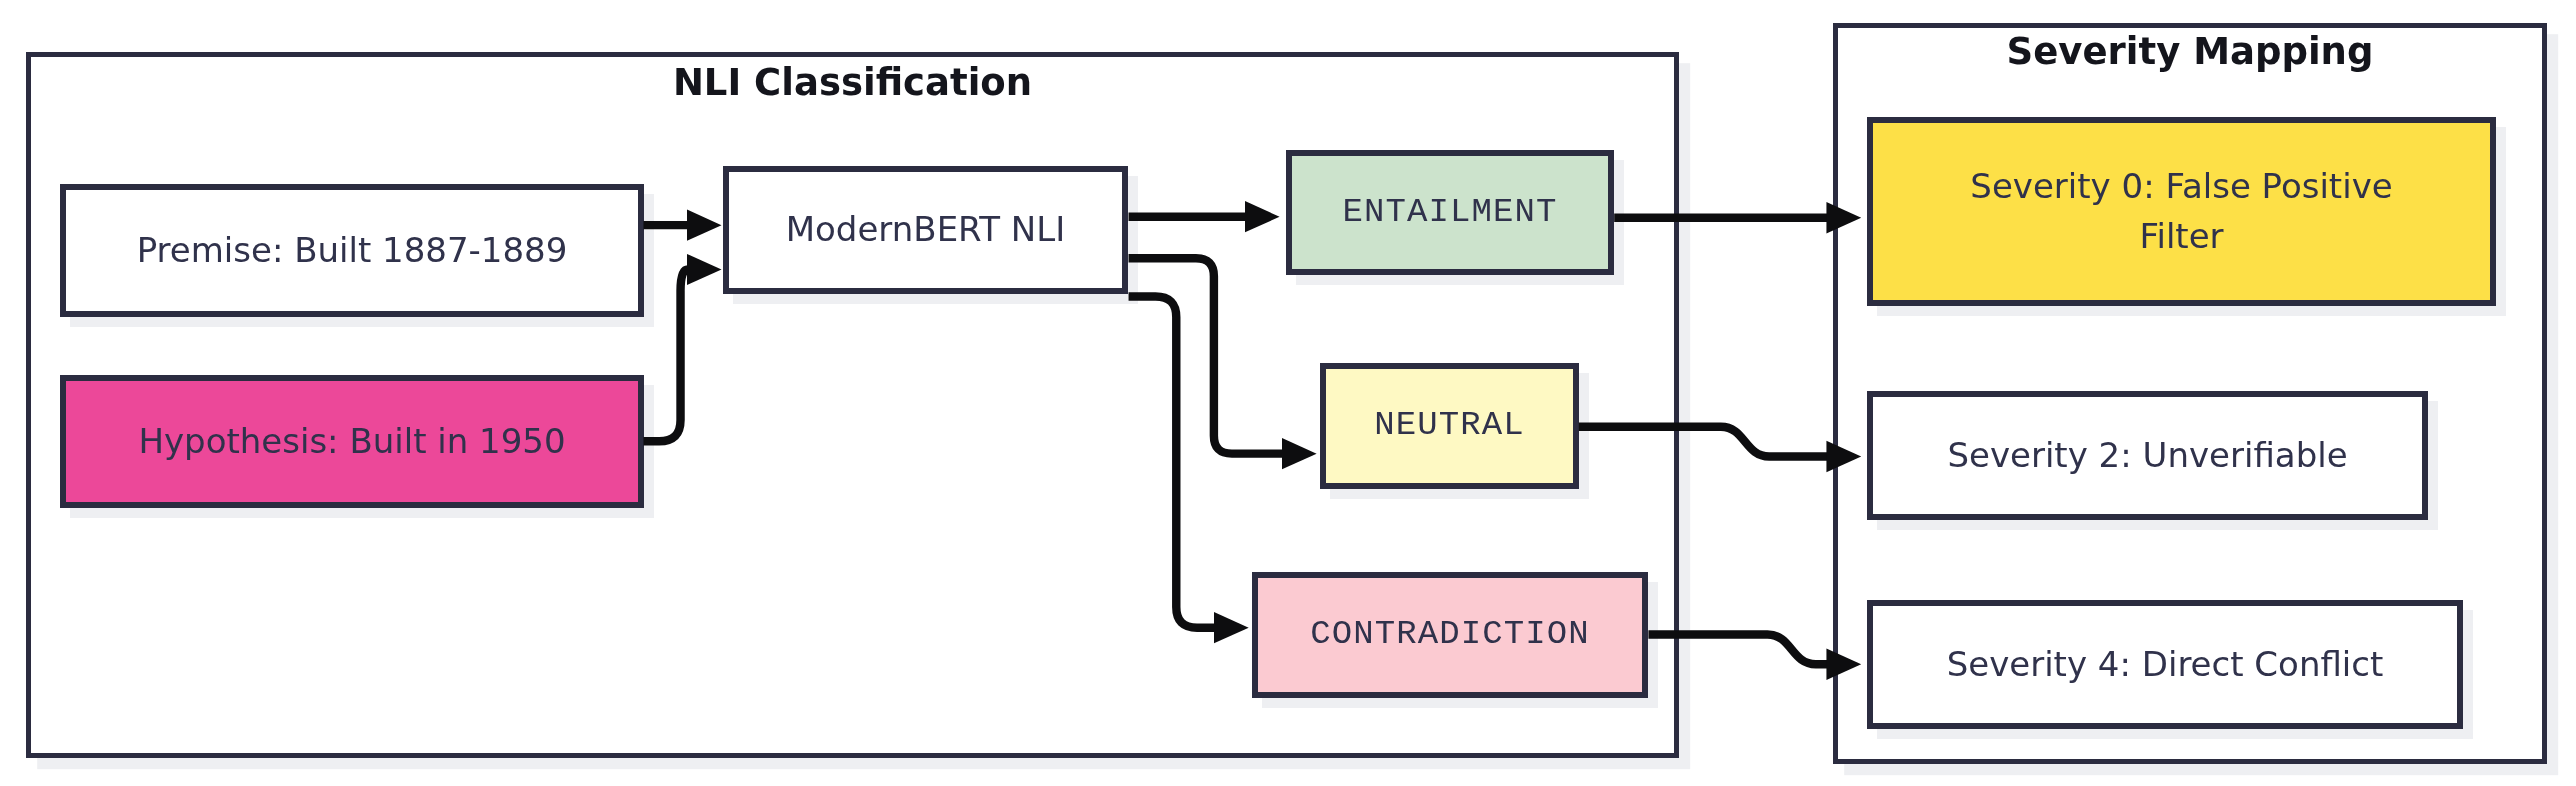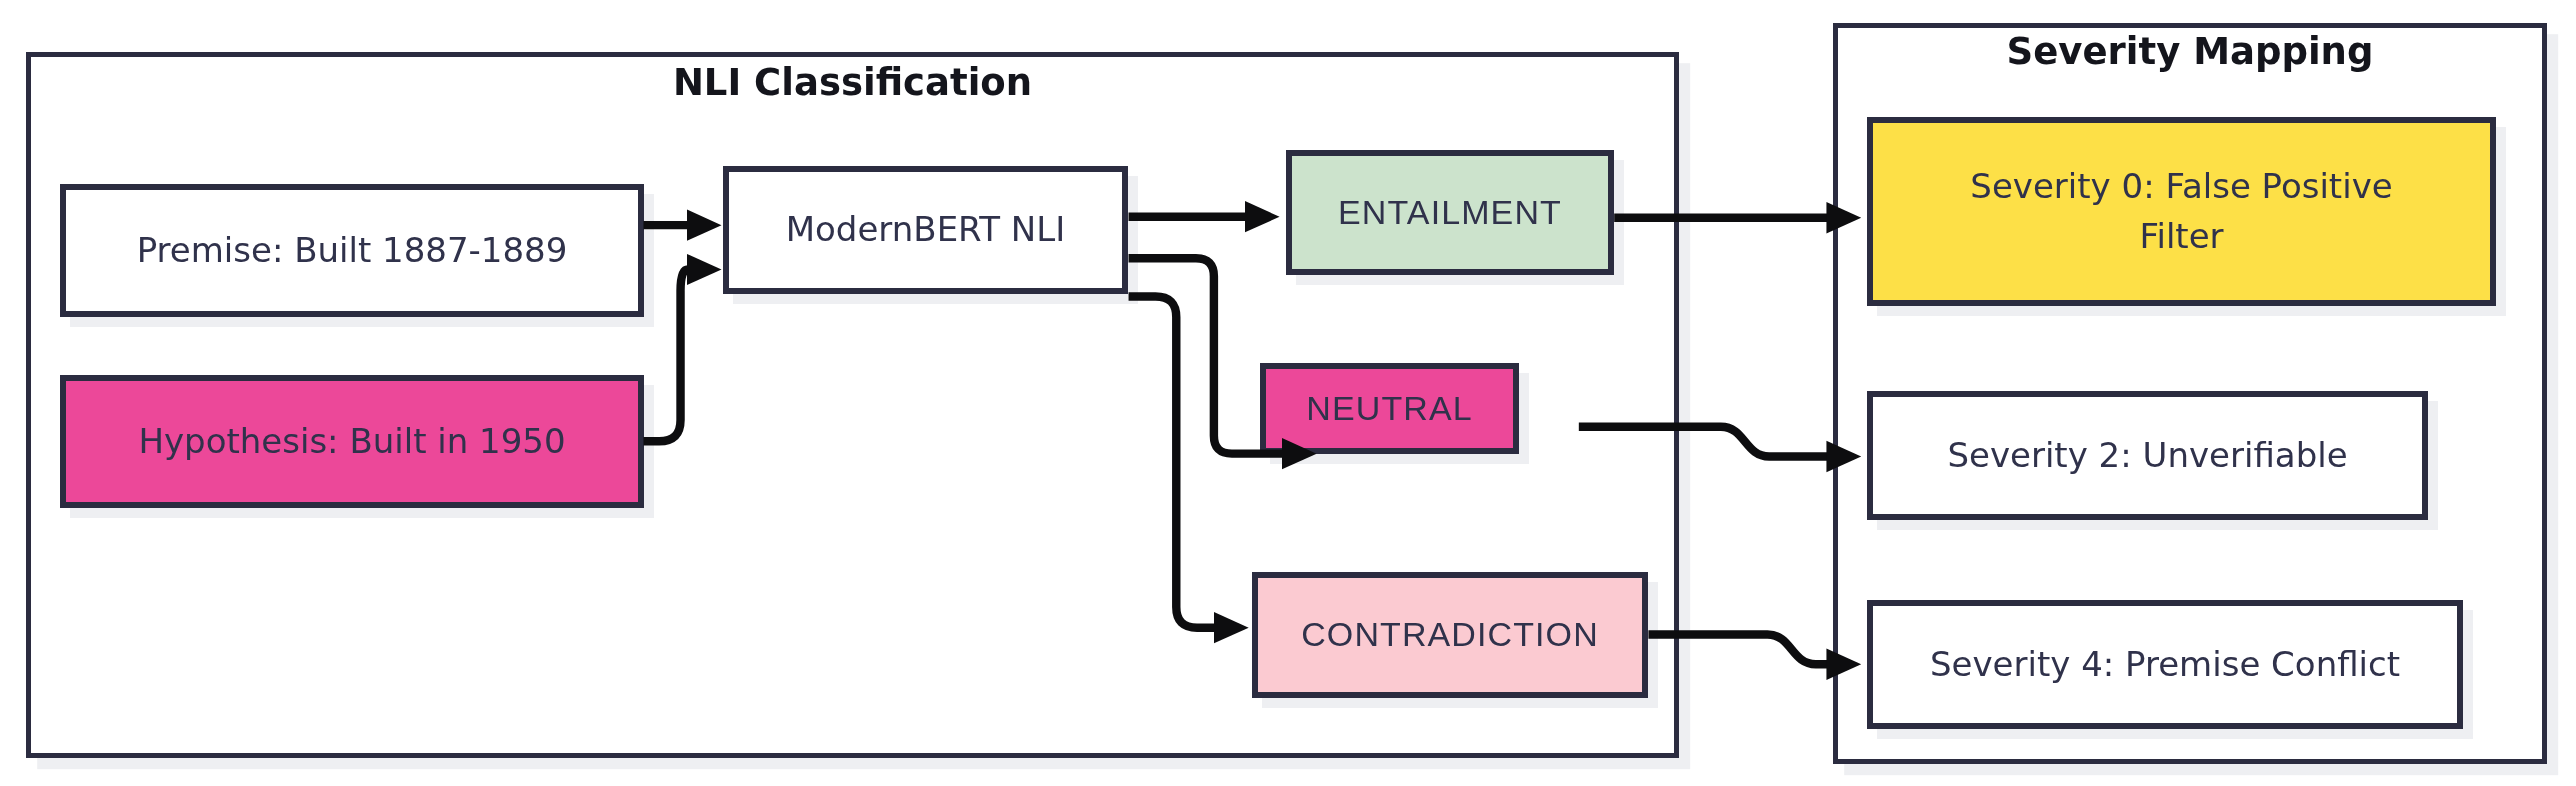--- a/index.html
+++ b/index.html
@@ -45,21 +45,21 @@
     text-align: center;
   }
   .node .label {
     font-size: 34px;
     font-weight: 500;
     color: #30324b;
     line-height: 1.45;
     white-space: nowrap;
   }
   .node .label.mono {
-    font-family: Liberation Sans, sans-serif;
+    font-family: Liberation Mono, monospace;
     letter-spacing: 1.1px;
   }
   #edge-layer {
     position: absolute;
     left: 0;
     top: 0;
     width: 2576px;
     height: 786px;
     z-index: 10;
     pointer-events: none;
@@ -90,39 +90,39 @@
   </div>
 
   <div class="node" style="left: 723px; top: 166px; width: 405px; height: 128px; background-color: rgb(255, 255, 255);">
     <span class="label">ModernBERT NLI</span>
   </div>
 
   <div class="node" style="left: 1286px; top: 150px; width: 328px; height: 125px; background-color: rgb(204, 227, 204);">
     <span class="label mono">ENTAILMENT</span>
   </div>
 
-  <div class="node" style="left: 1260px; top: 363px; width: 259px; height: 91px; background-color: #ec4899;">
+  <div class="node" style="left: 1320px; top: 363px; width: 259px; height: 126px; background-color: #fef9c3;">
     <span class="label mono">NEUTRAL</span>
   </div>
 
   <div class="node" style="left: 1252px; top: 572px; width: 396px; height: 126px; background-color: rgb(251, 202, 209); justify-content: center;">
     <span class="label mono">CONTRADICTION</span>
   </div>
 
   <div class="node" style="left: 1867px; top: 117px; width: 629px; height: 189px; background-color: #fde047;">
     <span class="label">Severity 0: False Positive</span>
     <span class="label">Filter</span>
   </div>
 
   <div class="node" style="left: 1867px; top: 391px; width: 561px; height: 129px; background-color: rgb(255, 255, 255);">
     <span class="label">Severity 2: Unverifiable</span>
   </div>
 
   <div class="node" style="left: 1867px; top: 600px; width: 596px; height: 129px; background-color: rgb(255, 255, 255);">
-    <span class="label">Severity 4: Premise Conflict</span>
+    <span class="label">Severity 4: Direct Conflict</span>
   </div>
 
   <svg id="edge-layer" viewBox="0 0 4588 1400" xmlns="http://www.w3.org/2000/svg">
     <defs>
       <marker id="ah" markerUnits="userSpaceOnUse" markerWidth="70" markerHeight="64" refX="2" refY="32" orient="auto">
         <path d="M0,4 L62,32 L0,60 Z" fill="#0d0d0f"></path>
       </marker>
     </defs>
     <path class="edge" d="M 1146 401 H 1225" marker-end="url(#ah)"></path>
     <path class="edge" d="M 1146 786 H 1174 Q 1212 786 1212 748 V 518 Q 1212 480 1225 480" marker-end="url(#ah)"></path>

